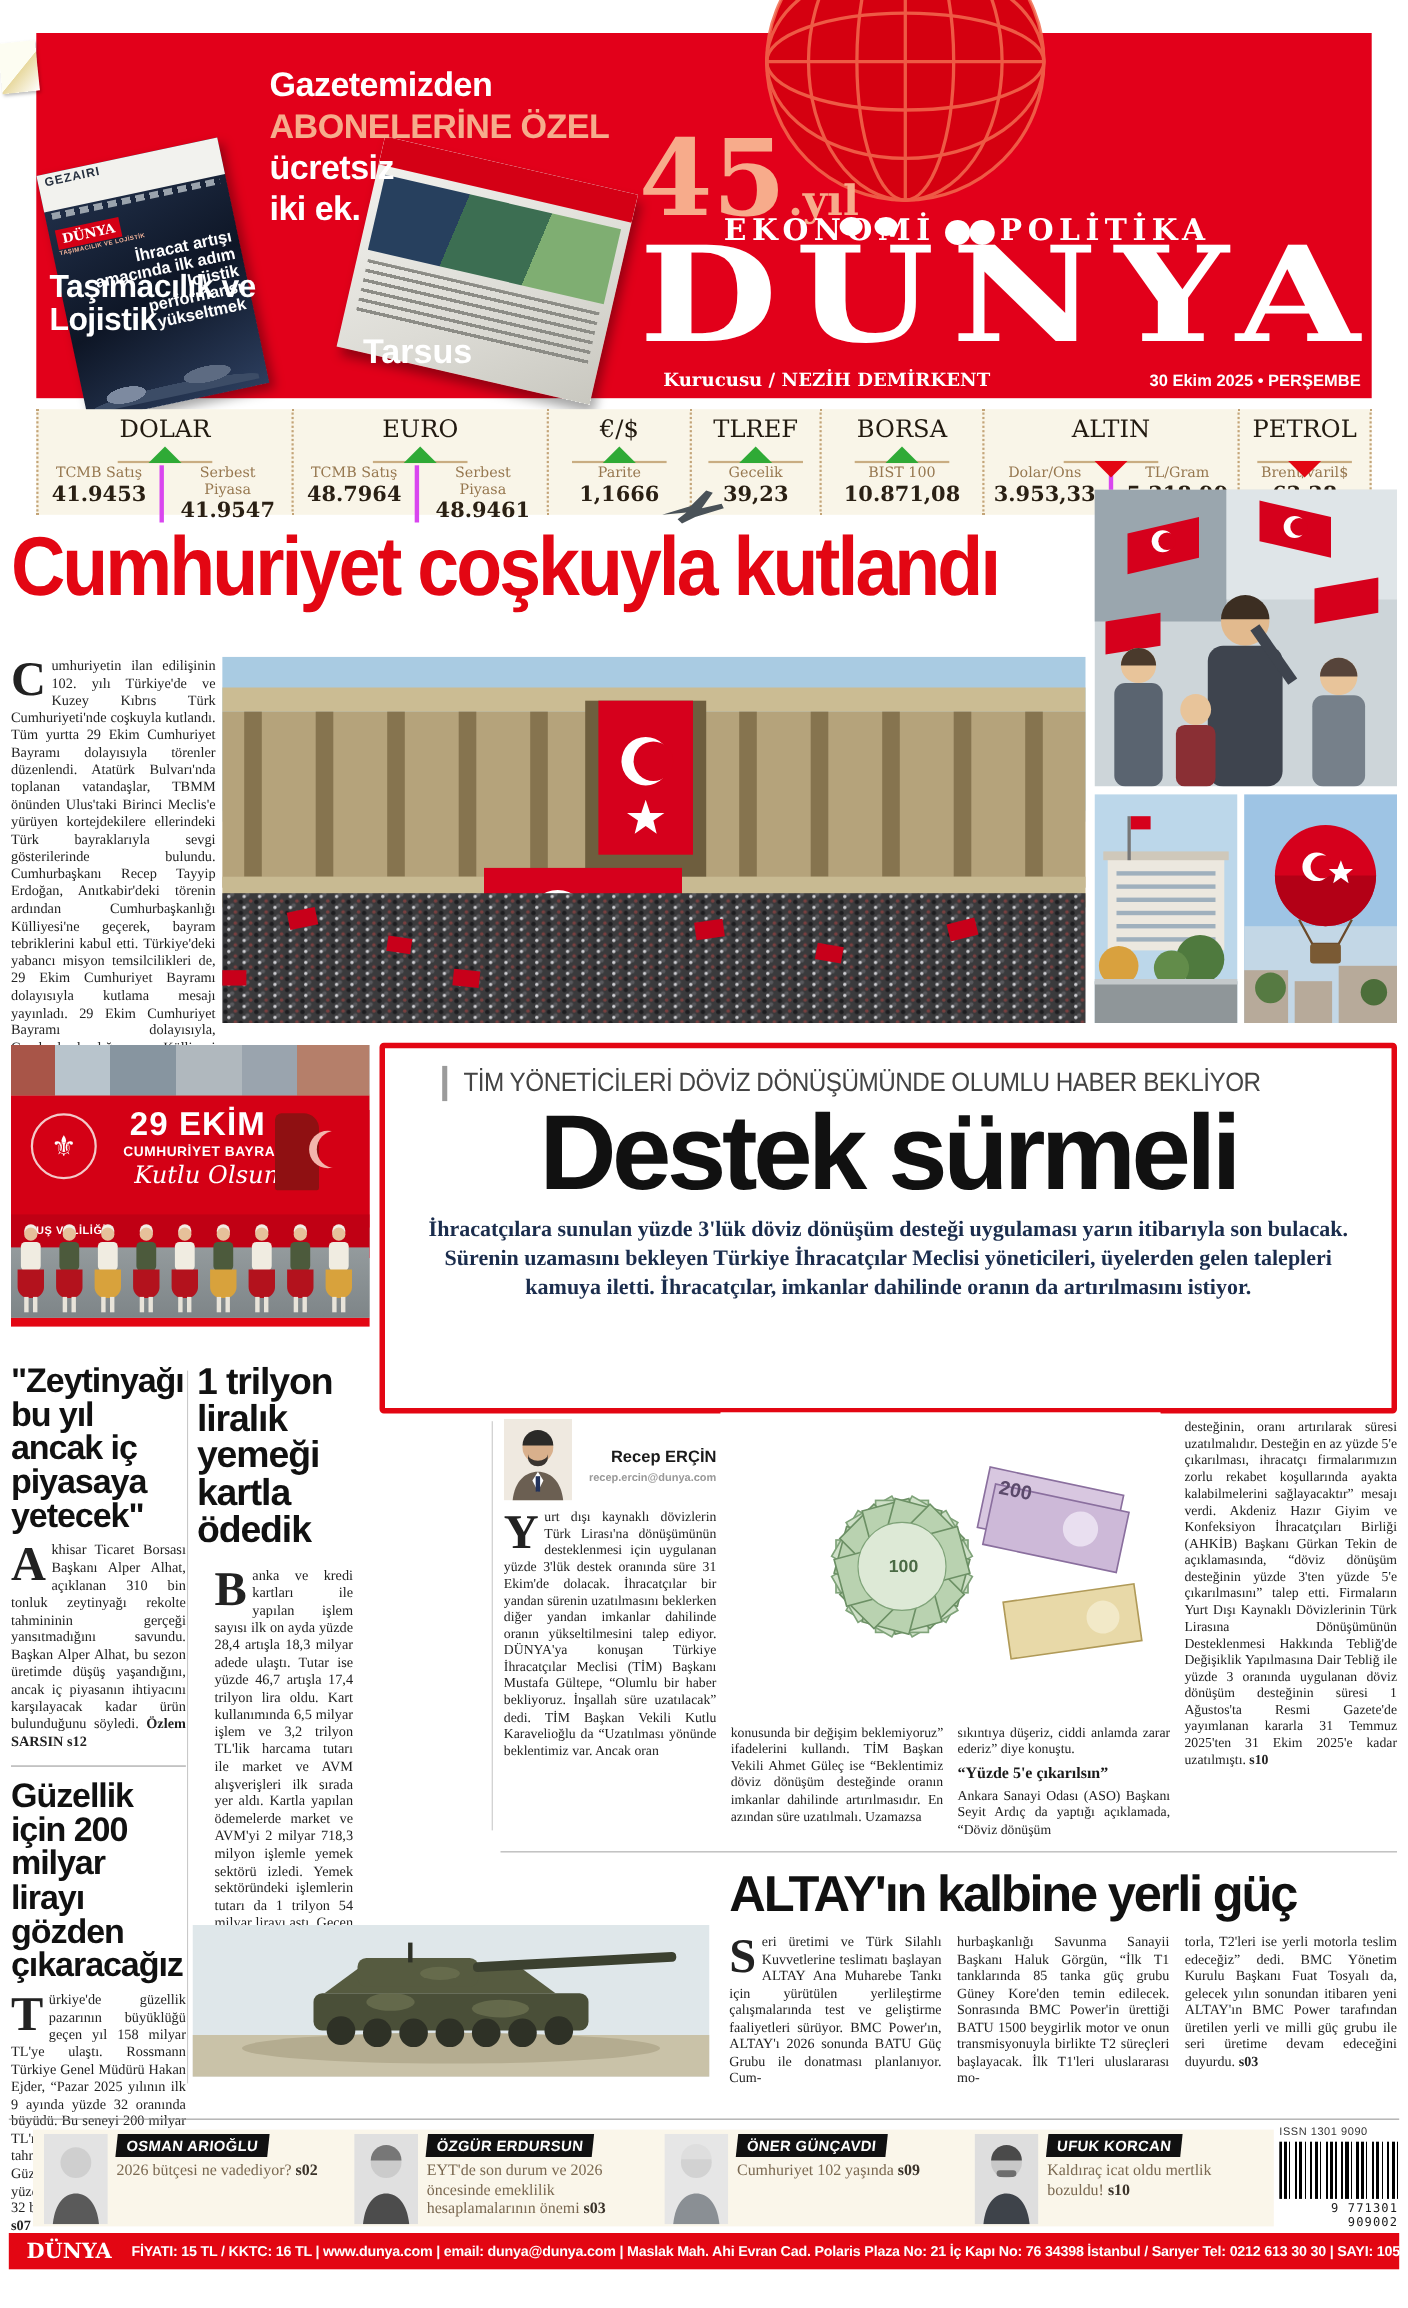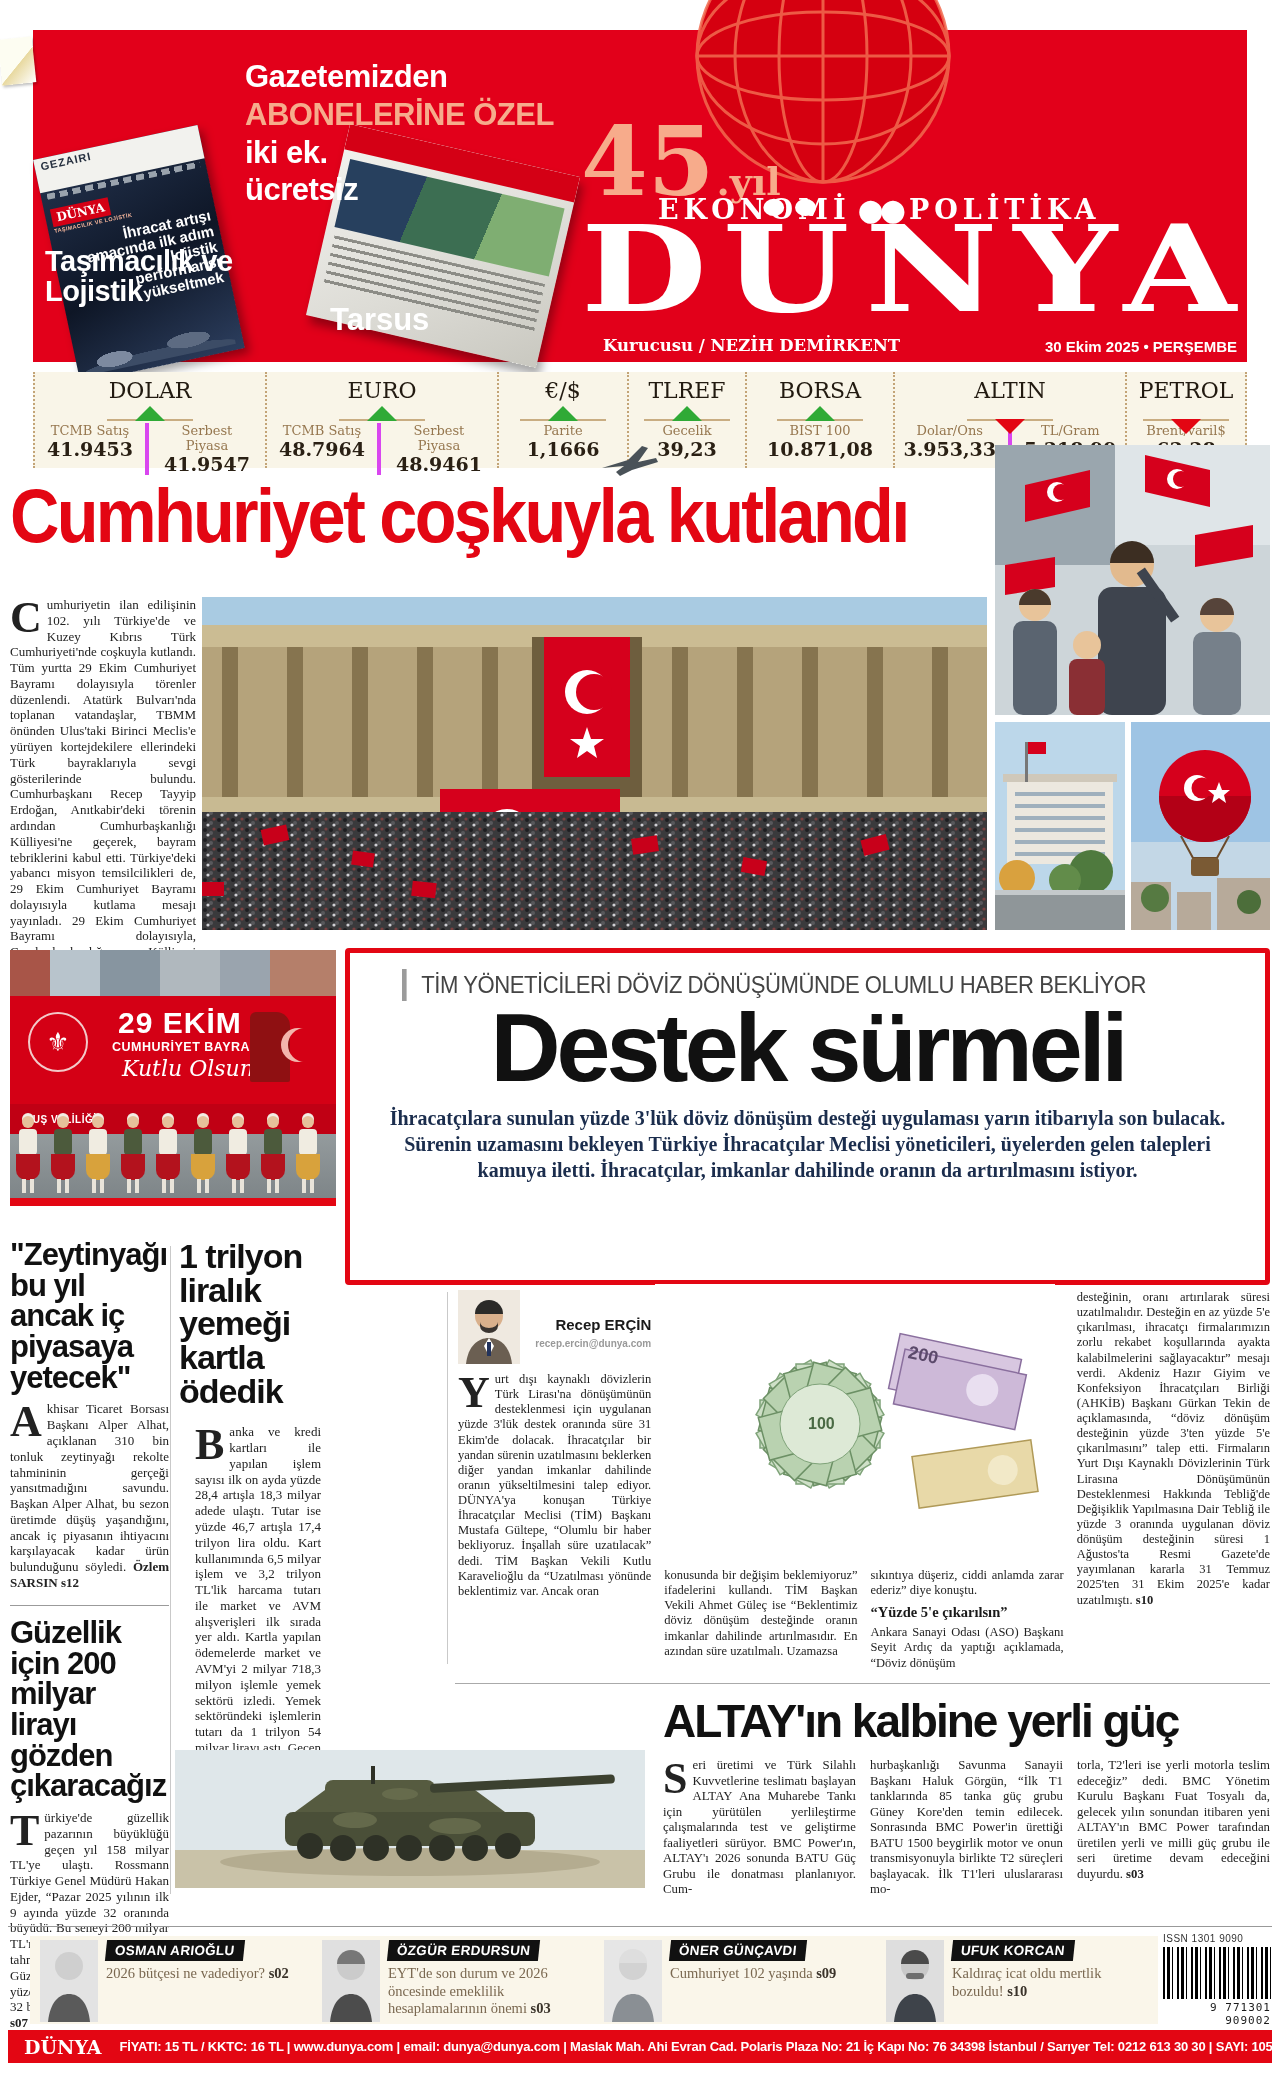--- a/index.html
+++ b/index.html
@@ -181,22 +181,22 @@
 
     <div id="cover2" class="abs">
       <div class="c2band"></div>
       <div class="c2photo"></div>
       <div class="c2lines"></div>
     </div>
 
     <div id="promo" class="abs banner-txt">
       <div>Gazetemizden</div>
       <div class="salmon">ABONELERİNE ÖZEL</div>
+      <div>ücretsiz</div>
       <div>iki ek.</div>
-      <div>ücretsiz</div>
     </div>
 
     <div id="cap-left" class="abs banner-txt">
       <div>Taşımacılık ve</div>
       <div>Lojistik</div>
     </div>
     <div id="cap-tarsus" class="abs banner-txt">Tarsus</div>
 
     <div id="m45" class="abs">
       <span class="n">45</span>

